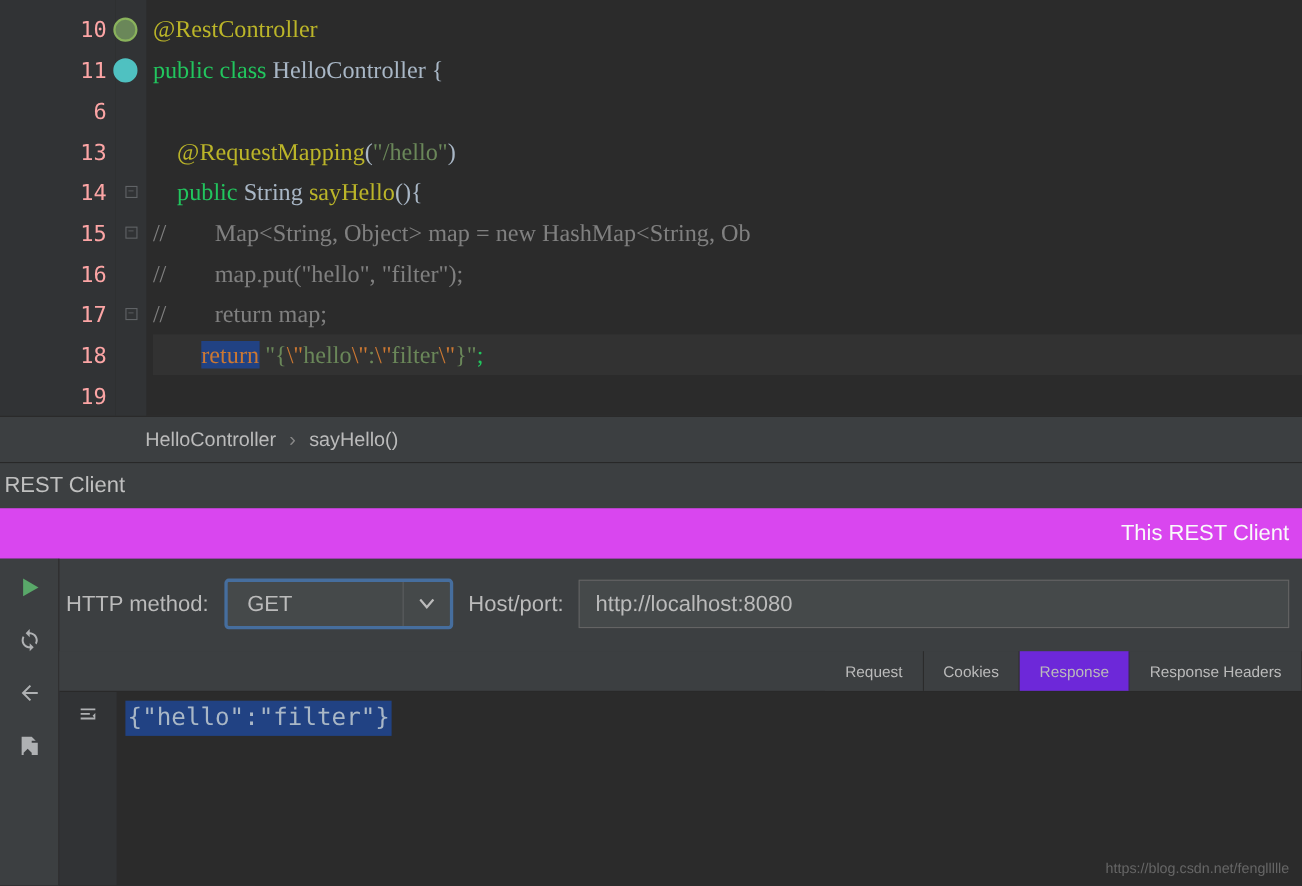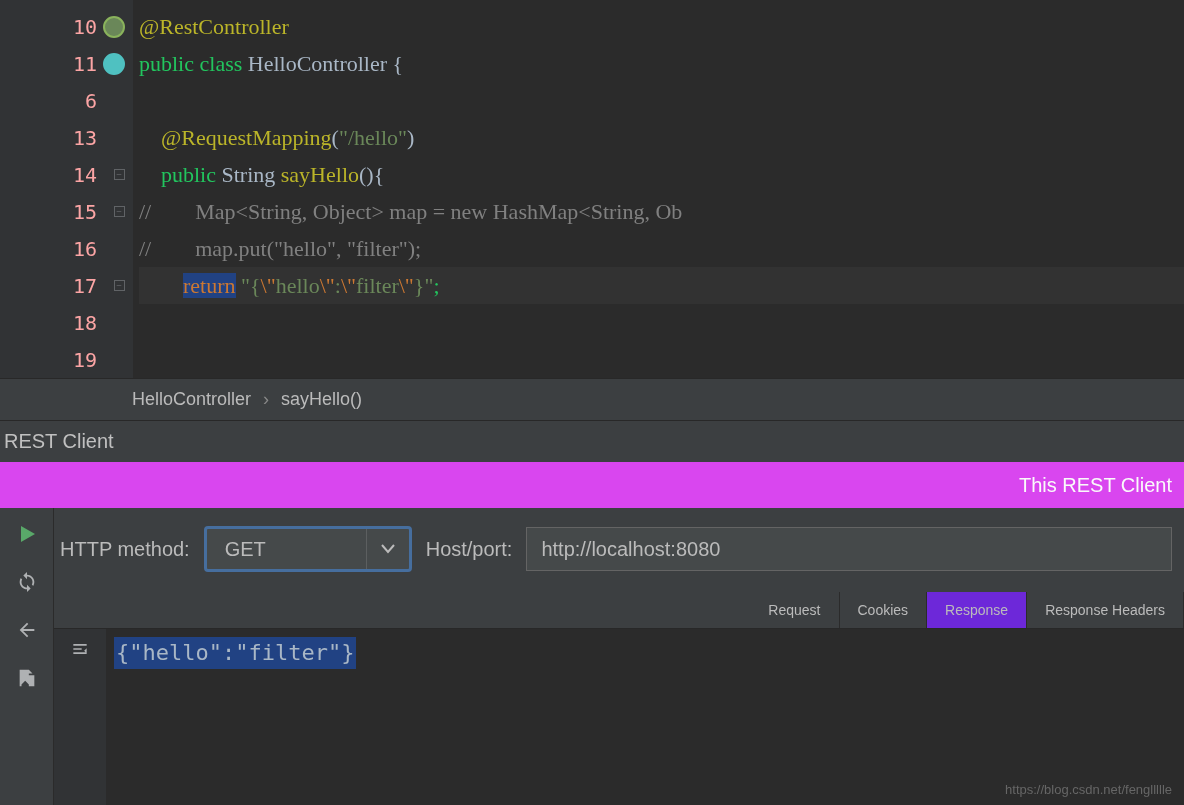--- a/index.html
+++ b/index.html
@@ -271,20 +271,21 @@
       <div class="fold-row"></div>
     </div>
   <div class="code-col" id="codecol">
       <div class="code-line"><span class="anno">@RestController</span></div>
       <div class="code-line"><span class="kw">public</span><span> </span><span class="kw">class</span><span class="cls"> HelloController {</span></div>
       <div class="code-line"></div>
       <div class="code-line"><span>    </span><span class="anno">@RequestMapping</span><span class="cls">(</span><span class="str">"/hello"</span><span class="cls">)</span></div>
       <div class="code-line"><span>    </span><span class="kw">public</span><span class="cls"> String </span><span class="anno">sayHello</span><span class="cls">(){</span></div>
       <div class="code-line"><span class="cmt">//        Map&lt;String, Object&gt; map = new HashMap&lt;String, Ob</span></div>
       <div class="code-line"><span class="cmt">//        map.put("hello", "filter");</span></div>
+      <div class="code-line"><span class="cmt">//        return map;</span></div>
       <div class="code-line hl"><span>        </span><span class="sel-kw">return</span><span> </span><span class="str">"{</span><span class="esc">\"</span><span class="str">hello</span><span class="esc">\"</span><span class="str">:</span><span class="esc">\"</span><span class="str">filter</span><span class="esc">\"</span><span class="str">}"</span><span class="kw">;</span></div>
       <div class="code-line"></div>
     </div>
 </div>
 
 <div class="breadcrumb">
   <span>HelloController</span>
   <span class="sep">›</span>
   <span>sayHello()</span>
 </div>

